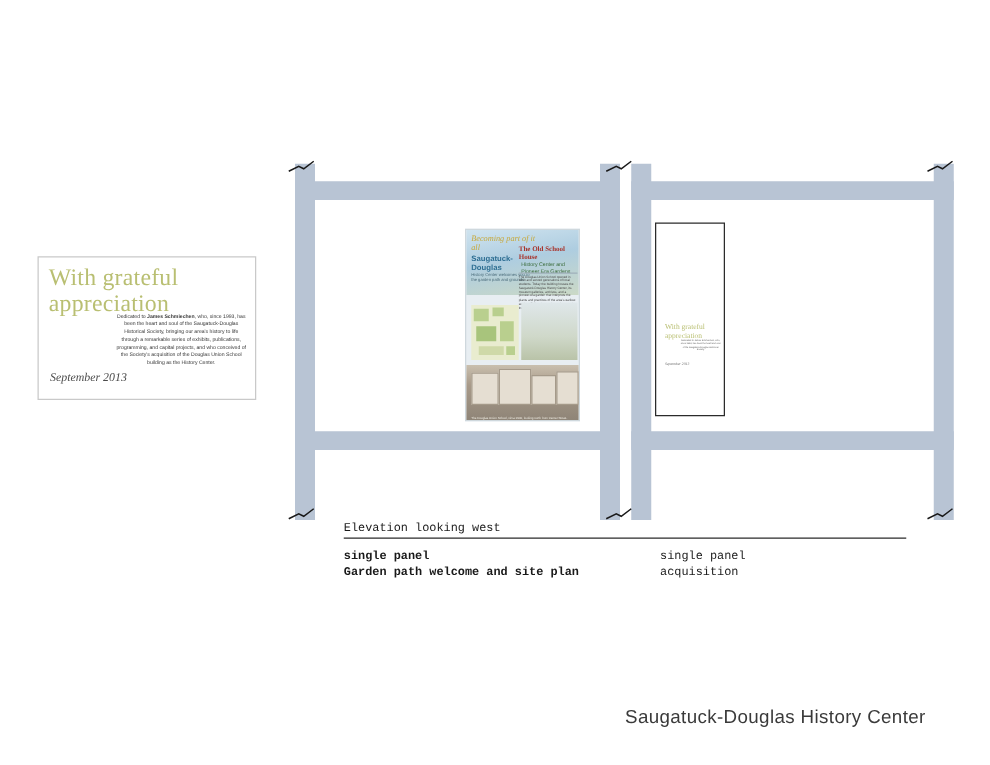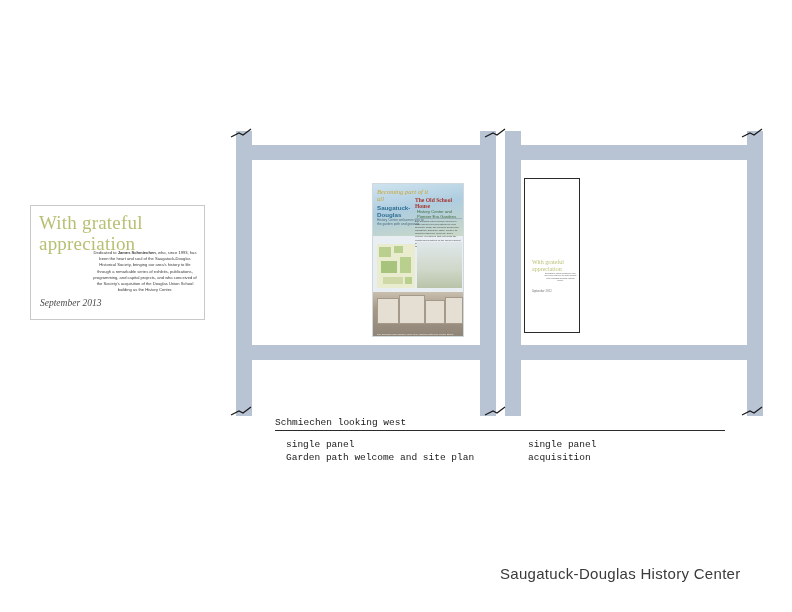--- a/index.html
+++ b/index.html
@@ -191,21 +191,21 @@
   }
   .label-mono {
     position: absolute;
     font-family: "Liberation Mono", monospace;
     font-size: 9.5px;
     line-height: 13px;
     color: #1a1a1a;
     white-space: pre;
   }
   #elev-label { left: 275px; top: 416px; }
-  #left-label { left: 286px; top: 438px; }
+  #left-label { left: 275px; top: 438px; font-weight: bold; }
   #right-label { left: 528px; top: 438px; }
 
   #center-credit {
     position: absolute;
     left: 500px;
     top: 565px;
     font-family: "Liberation Sans", sans-serif;
     font-size: 15px;
     color: #3a3a3a;
     letter-spacing: 0.3px;
@@ -291,21 +291,21 @@
 </div>
 
 <div id="ded-panel">
   <div class="d-title">With grateful appreciation</div>
   <div class="d-body">Dedicated to James Schmiechen, who, since 1993, has been the heart and soul of the Saugatuck-Douglas Historical Society.</div>
   <div class="d-date">September 2013</div>
 </div>
 
 <div id="ground"></div>
 
-<div class="label-mono" id="elev-label">Schmiechen looking west</div>
+<div class="label-mono" id="elev-label">Elevation looking west</div>
 
 <div class="label-mono" id="left-label"><span>single panel</span>
 <span>Garden path welcome and site plan</span></div>
 
 <div class="label-mono" id="right-label"><span>single panel</span>
 <span>acquisition</span></div>
 
 <div id="center-credit">Saugatuck-Douglas History Center</div>
 
 </body></html>

